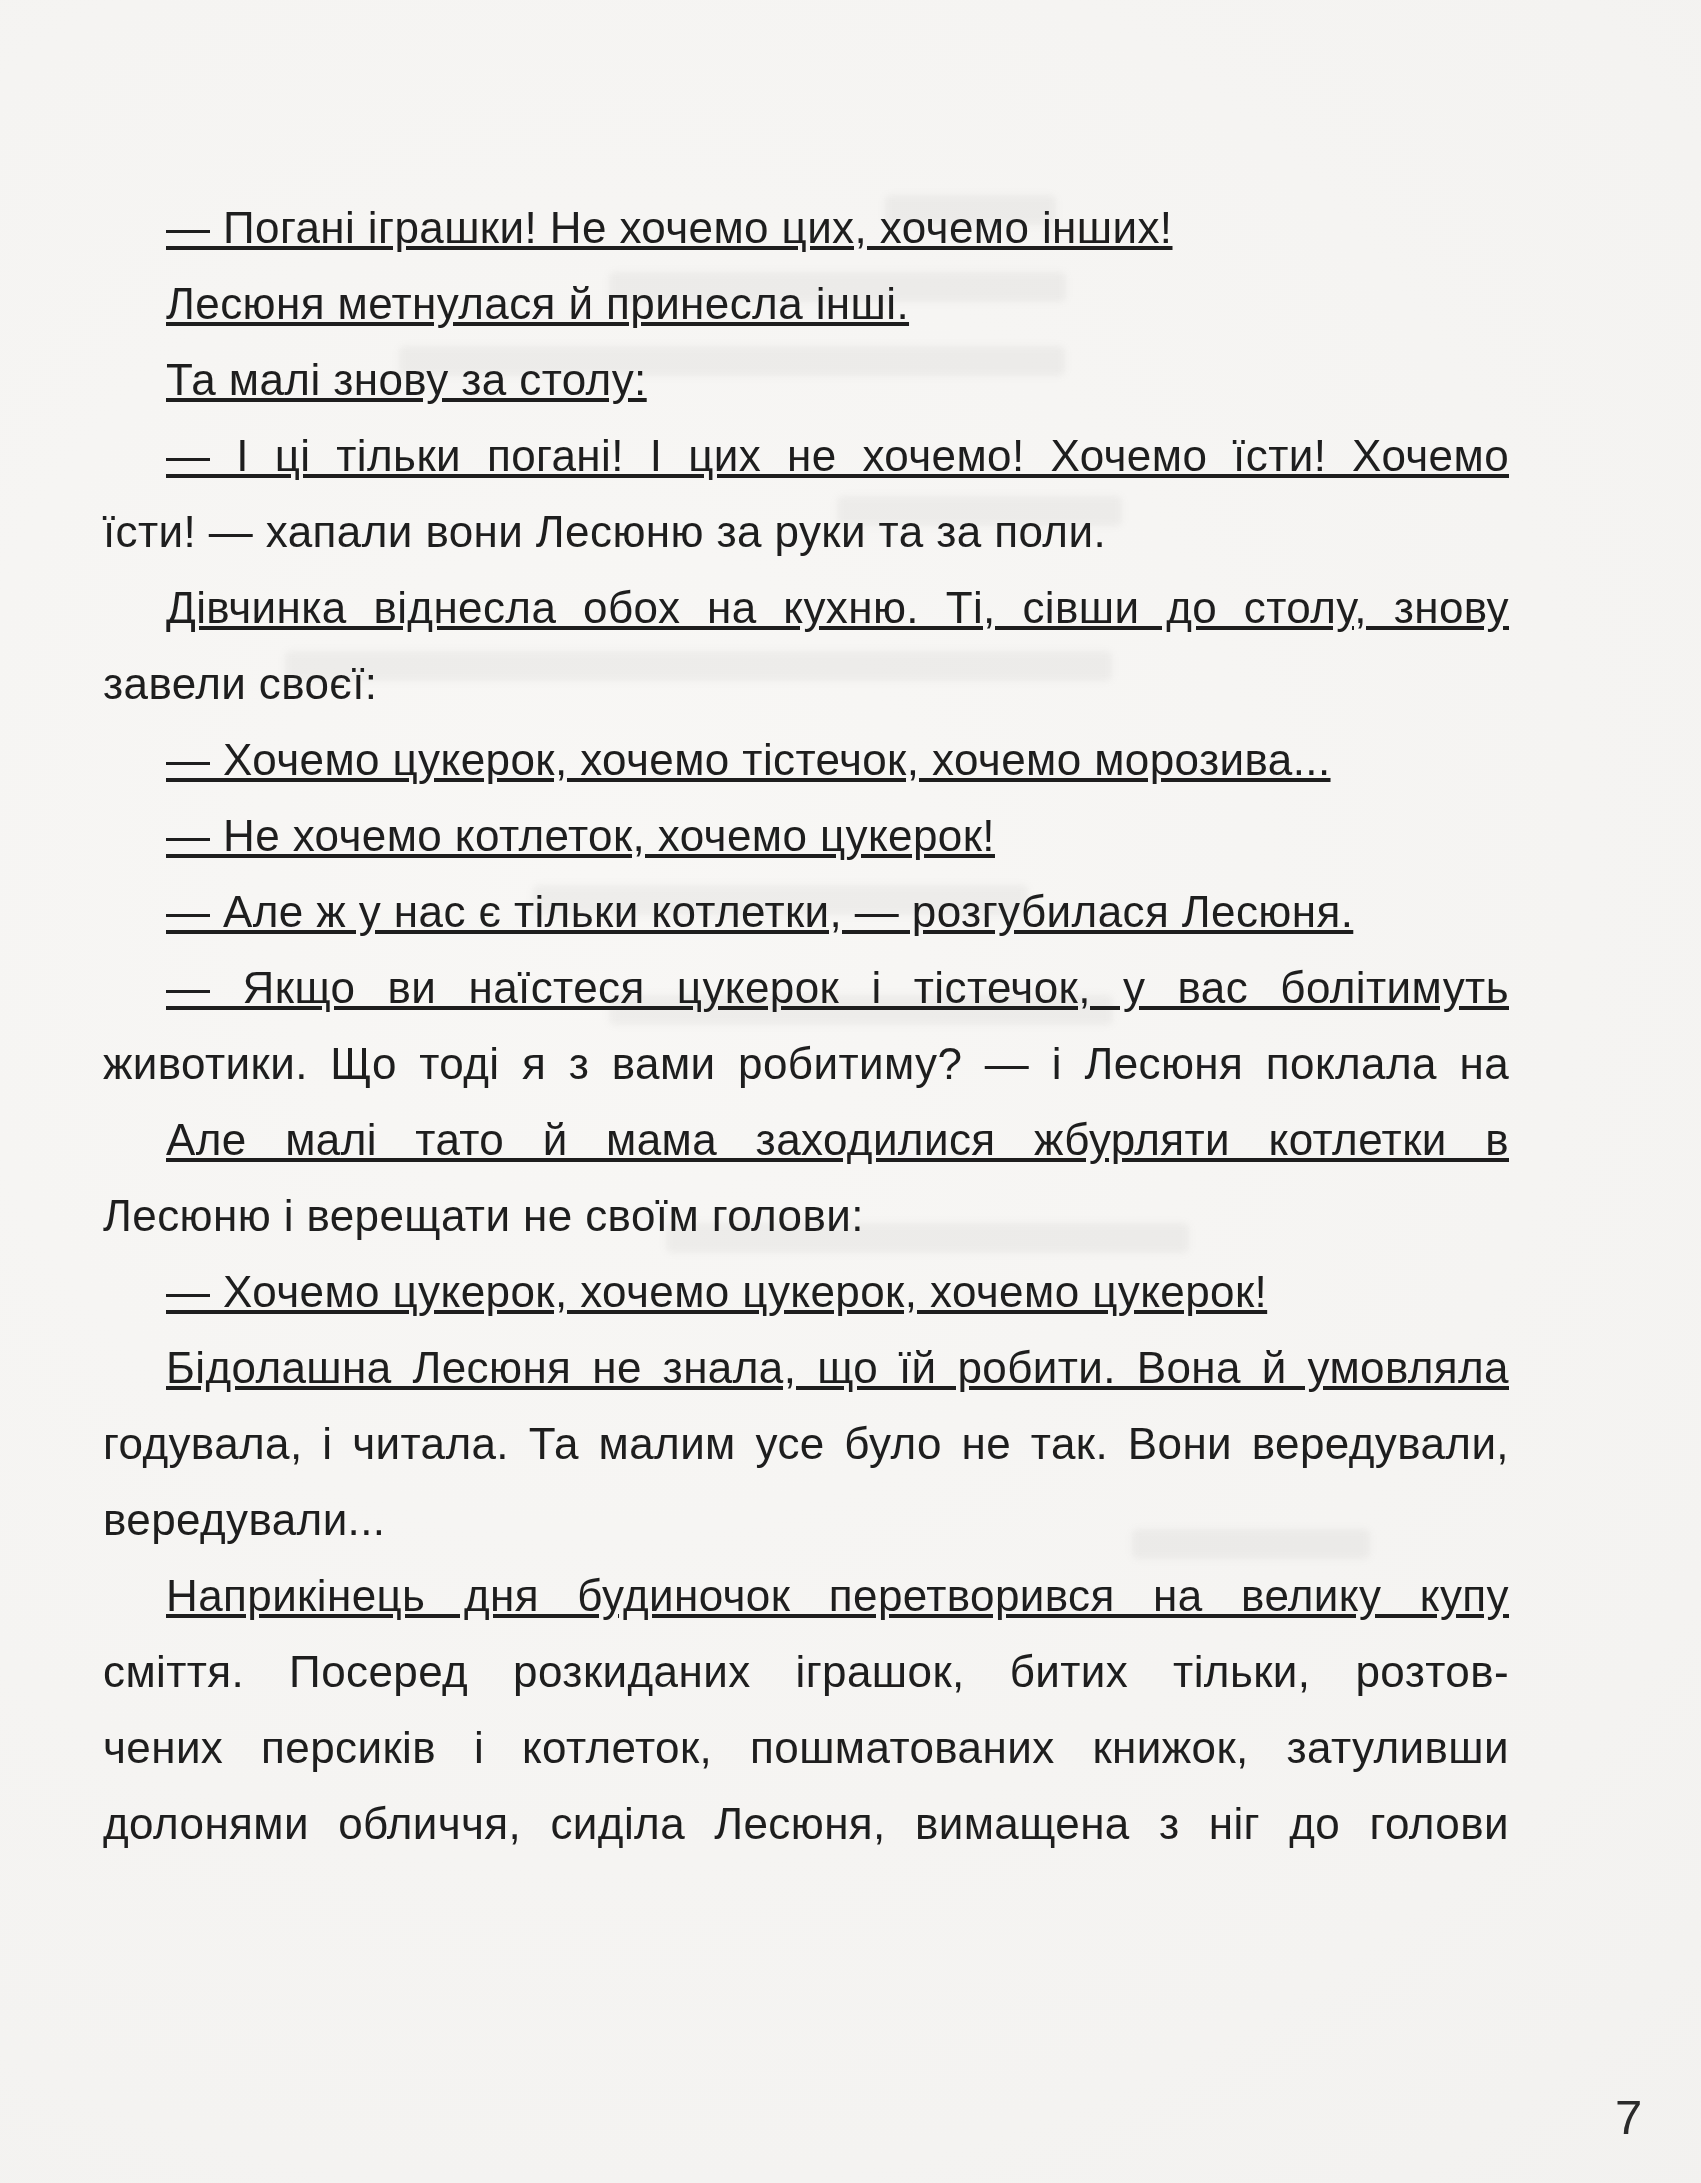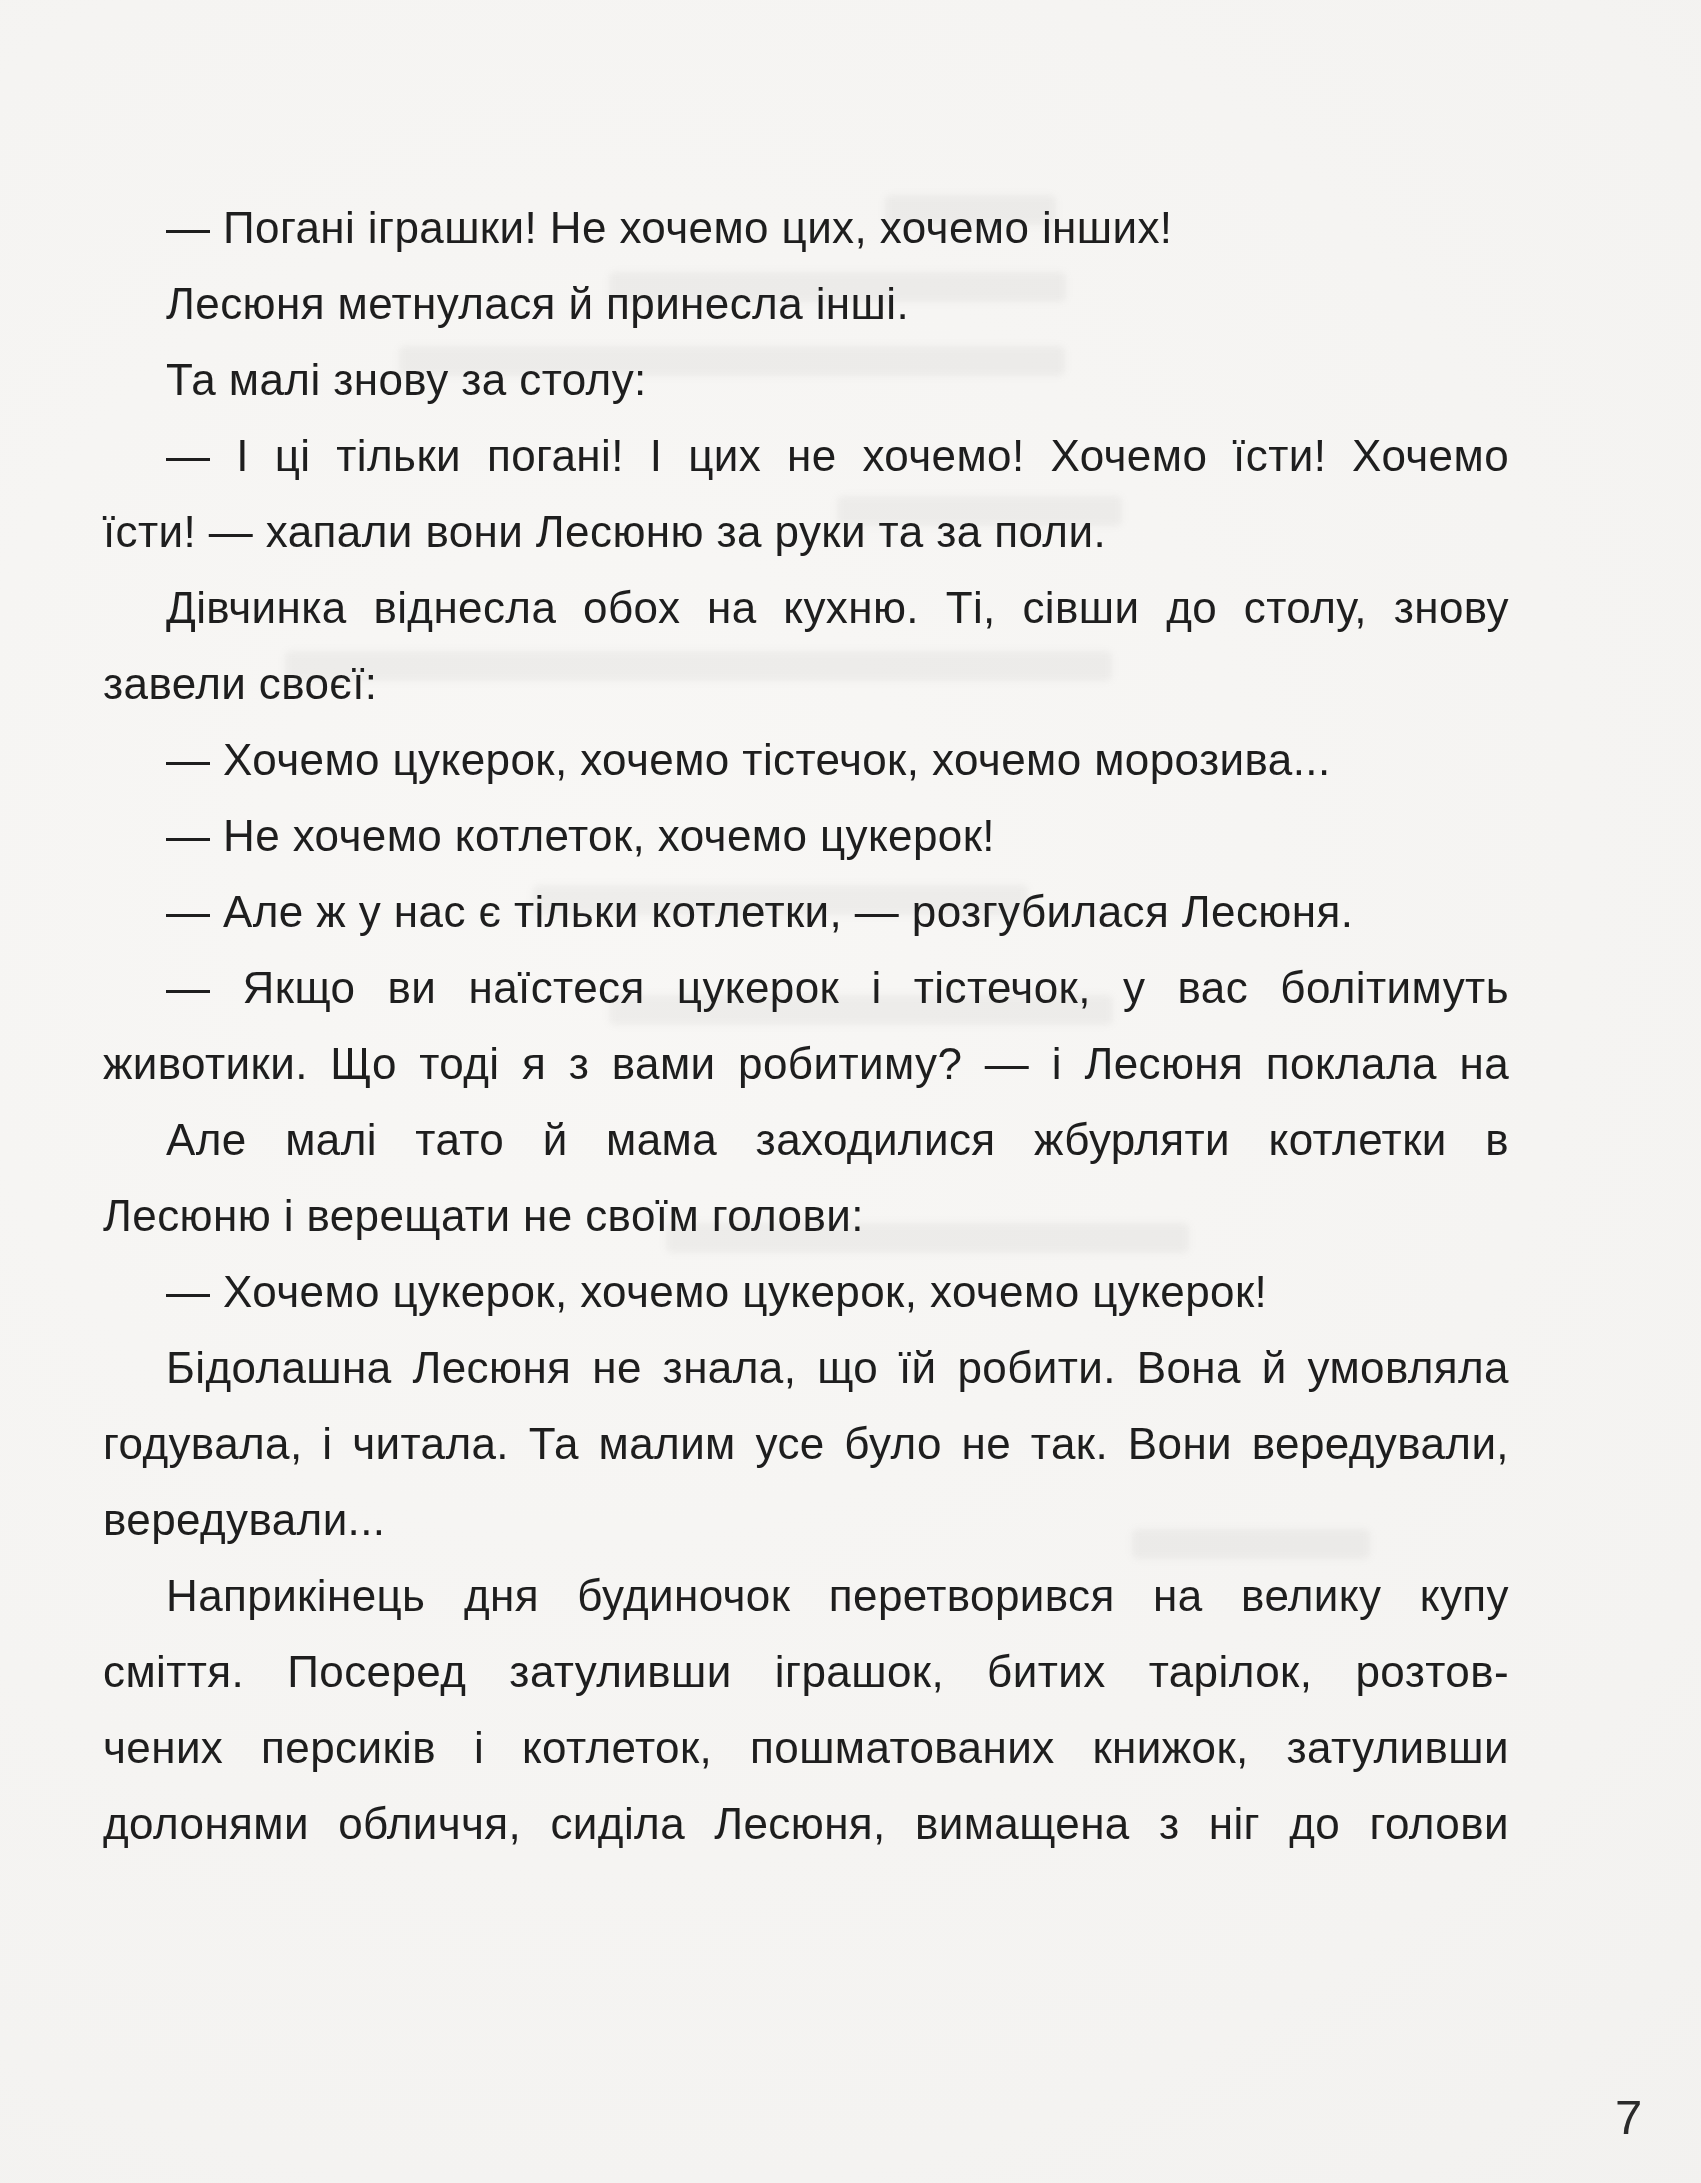--- a/index.html
+++ b/index.html
@@ -43,20 +43,21 @@
     white-space: nowrap;
     text-align: left;
   }
   .line.justify {
     white-space: normal;
     text-align: justify;
     text-align-last: justify;
   }
   .line.indent {
     padding-left: 63px;
+    text-decoration: underline;
   }
   .page-number {
     position: absolute;
     left: 1615px;
     top: 2089px;
     font-size: 49px;
     line-height: 57px;
     color: #2b2b2b;
     letter-spacing: 1px;
   }
@@ -89,20 +90,20 @@
       <div class="line indent">— Але ж у нас є тільки котлетки, — розгубилася Лесюня.</div>
       <div class="line indent justify">— Якщо ви наїстеся цукерок і тістечок, у вас болітимуть</div>
       <div class="line justify">животики. Що тоді я з вами робитиму? — і Лесюня поклала на</div>
       <div class="line indent justify">Але малі тато й мама заходилися жбурляти котлетки в</div>
       <div class="line">Лесюню і верещати не своїм голови:</div>
       <div class="line indent">— Хочемо цукерок, хочемо цукерок, хочемо цукерок!</div>
       <div class="line indent justify">Бідолашна Лесюня не знала, що їй робити. Вона й умовляла</div>
       <div class="line justify">годувала, і читала. Та малим усе було не так. Вони вередували,</div>
       <div class="line">вередували...</div>
       <div class="line indent justify">Наприкінець дня будиночок перетворився на велику купу</div>
-      <div class="line justify">сміття. Посеред затуливши іграшок, битих тарілок, розтов-</div>
+      <div class="line justify">сміття. Посеред розкиданих іграшок, битих тільки, розтов-</div>
       <div class="line justify">чених персиків і котлеток, пошматованих книжок, затуливши</div>
       <div class="line justify">долонями обличчя, сиділа Лесюня, вимащена з ніг до голови</div>
     </div>
 
   <div class="page-number">7</div>
 </div>
 
 
 </body></html>

